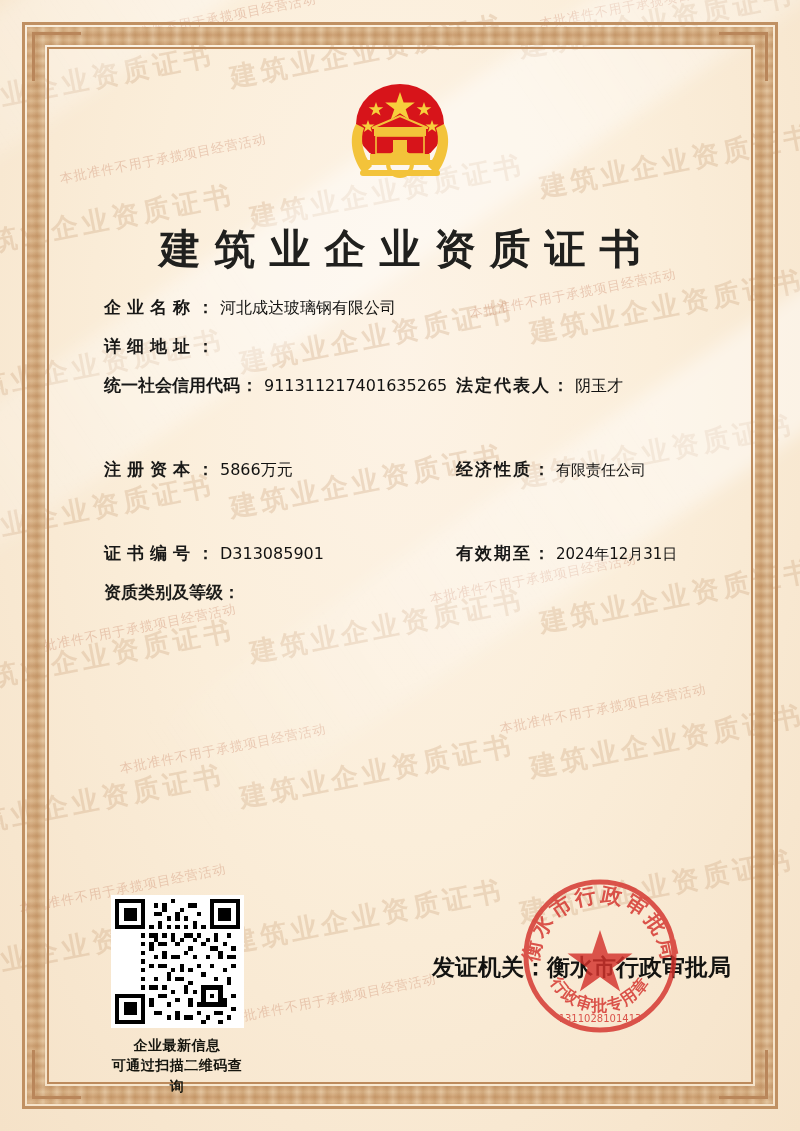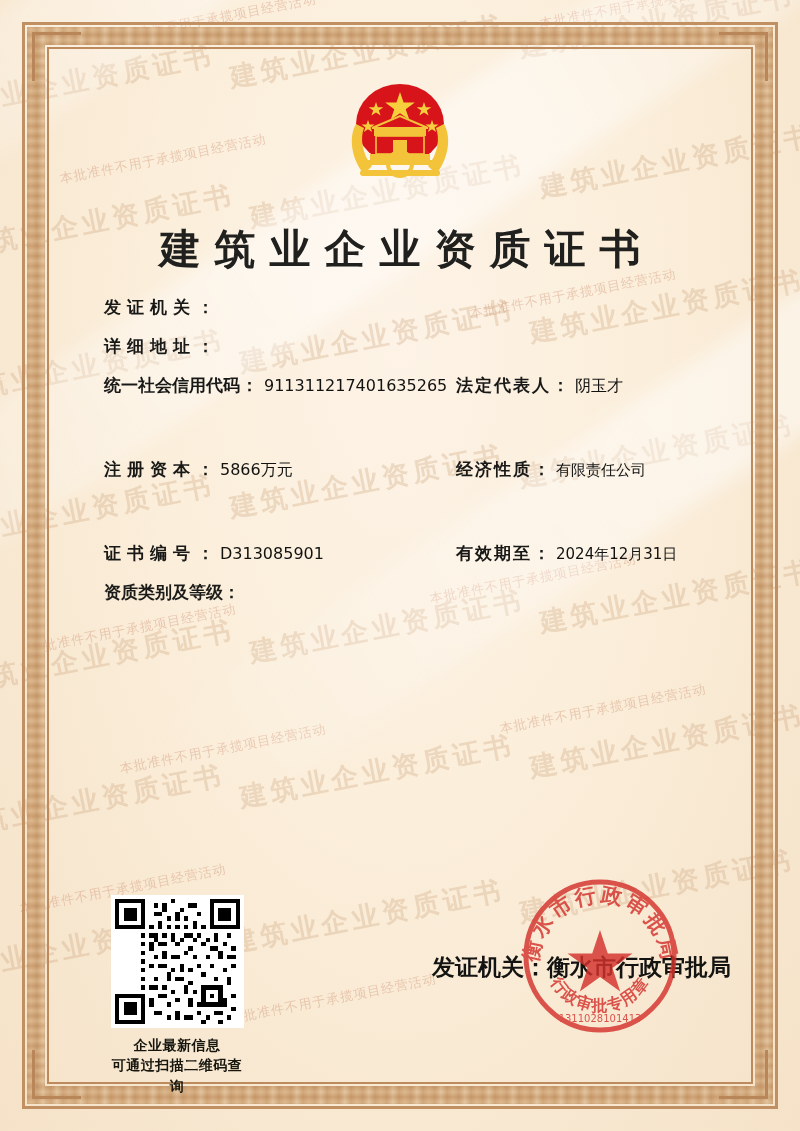--- a/index.html
+++ b/index.html
@@ -364,22 +364,23 @@
         <rect x="22" y="92" width="80" height="6" rx="3" fill="#f3c33a"></rect>
       </g>
     </svg>
   </div>
 
   <div class="title">建筑业企业资质证书</div>
 
   <div class="fields">
 
     <div class="row">
-      <span class="label sp6">发证机关</span>
+      <span class="label sp6">企业名称</span>
       <span class="colon">：</span>
+      <span class="value">河北成达玻璃钢有限公司</span>
     </div>
 
     <div class="row">
       <span class="label sp6">详细地址</span>
       <span class="colon">：</span>
     </div>
 
     <div class="row">
       <span class="col-left">
         <span class="label sp0">统一社会信用代码</span>

